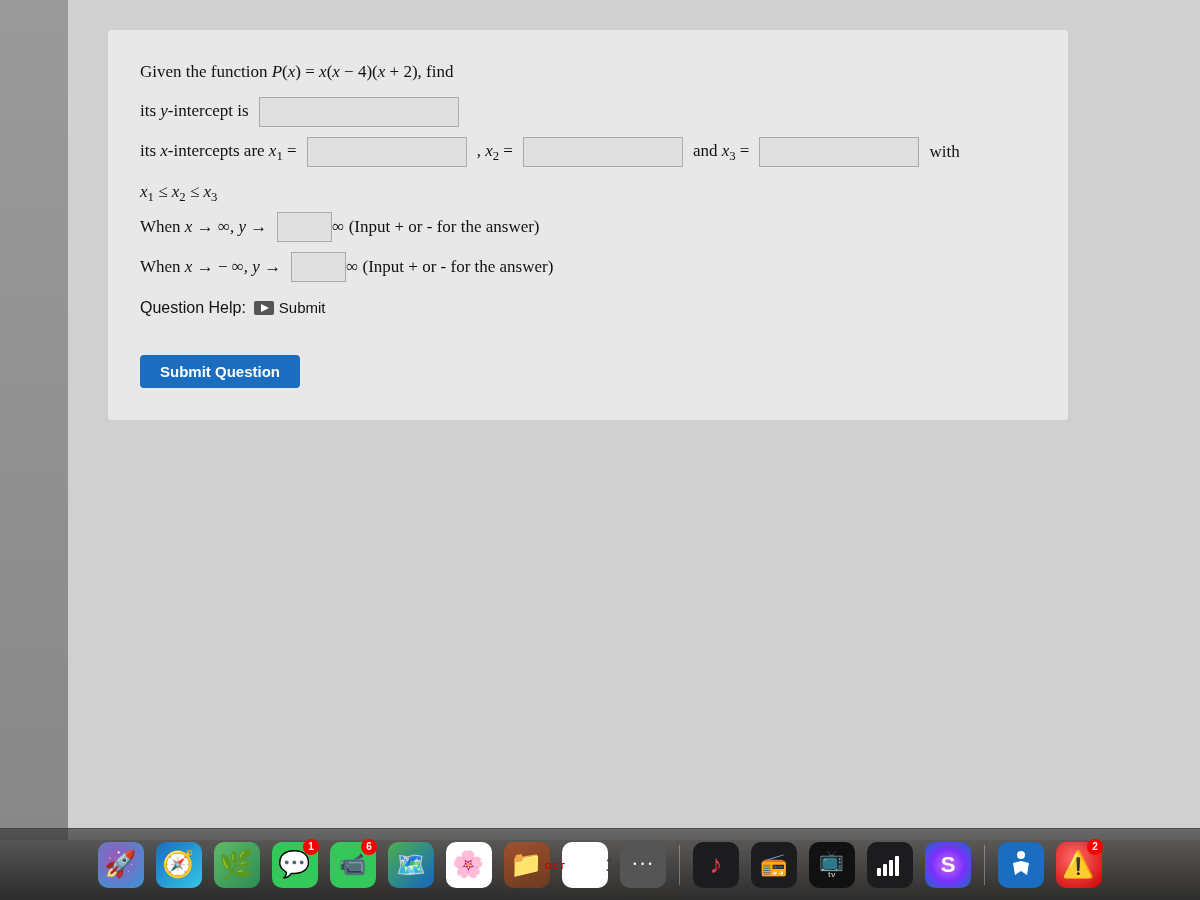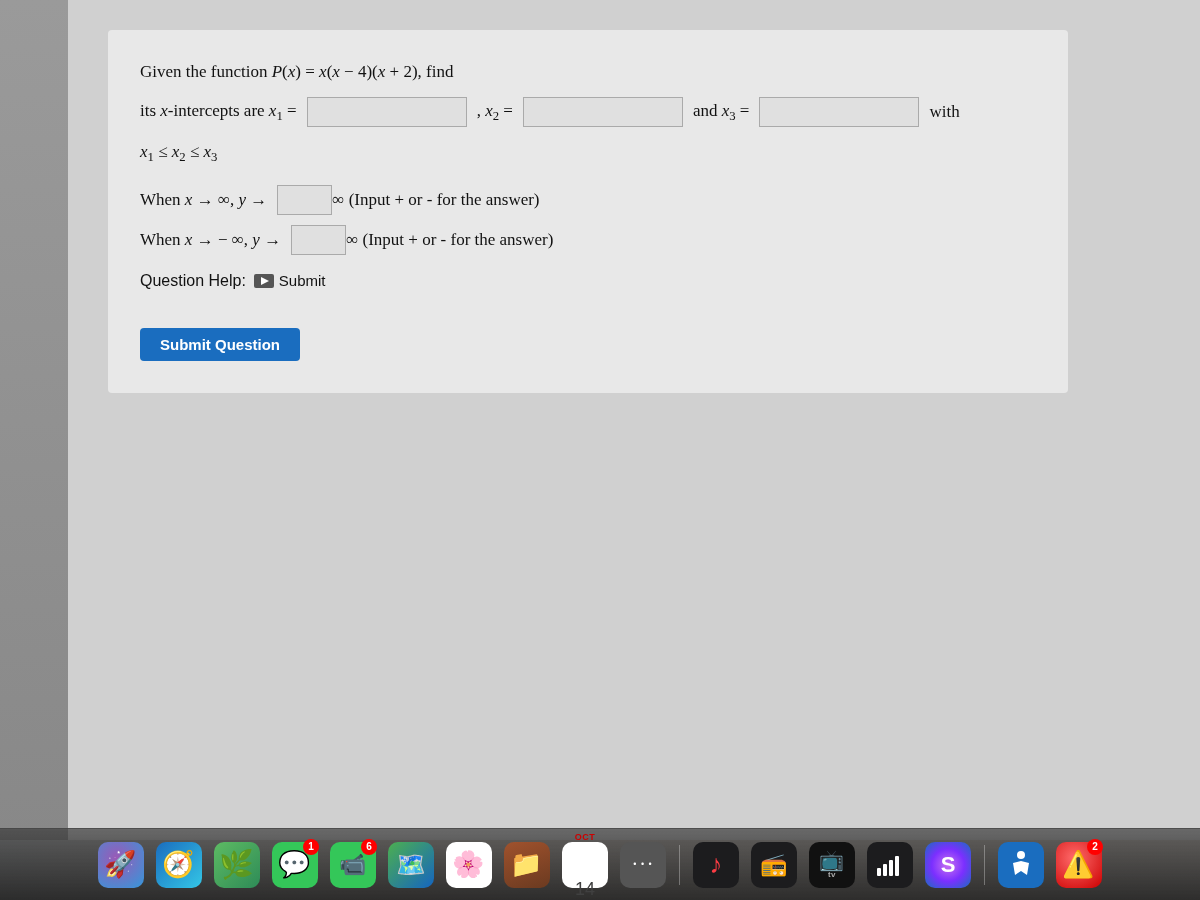--- a/index.html
+++ b/index.html
@@ -54,21 +54,21 @@
     }
 
     .question-line {
       display: flex;
       align-items: center;
       margin-bottom: 10px;
       flex-wrap: nowrap;
     }
 
     .question-line.tight {
-      margin-bottom: 16px;
+      margin-bottom: 3px;
     }
 
     .math-text {
       font-family: 'Times New Roman', Times, serif;
       font-size: 17px;
       color: #111;
       white-space: nowrap;
     }
 
     .math-text em {
@@ -228,20 +228,27 @@
     <div class="question-card">
 
       
       <div class="question-line">
         <span class="math-text">
           Given the function <em>P</em>(<em>x</em>) = <em>x</em>(<em>x</em> − 4)(<em>x</em> + 2), find
         </span>
       </div>
 
       
+      <div class="question-line">
+        <span class="math-text">
+          its <em>y</em>-intercept is
+        </span>
+        <span class="sp2"></span>
+        <input type="text" class="answer-input input-wide" value="" style="">
+      </div>
 
       
       <div class="question-line">
         <span class="math-text">
           its <em>x</em>-intercepts are <em>x</em><sub>1</sub> =
         </span>
         <span class="sp2"></span>
         <input type="text" class="answer-input input-medium" value="" style="">
         <span class="sp2"></span>
         <span class="math-text">, <em>x</em><sub>2</sub> =</span>
@@ -333,21 +340,21 @@
 
     <div class="dock-item">
       <div class="dock-icon" style="background: #fff; font-size:26px;">🌸</div>
     </div>
 
     <div class="dock-item">
       <div class="dock-icon" style="background: linear-gradient(160deg,#a0522d,#6b3a20); font-size:26px;">📁</div>
     </div>
 
     <div class="dock-item">
-      <div class="dock-icon" style="background: #fff; flex-direction:column; font-size:11px; font-family:Arial,sans-serif; color:#c00; padding:2px;gap:40px;">
+      <div class="dock-icon" style="background: #fff; flex-direction:row; font-size:11px; font-family:Arial,sans-serif; color:#c00; padding:2px;gap:40px;">
         <span style="font-size:9px; text-transform:uppercase; font-weight:bold; color:#c00; letter-spacing:0.5px; display:block; text-align:center; margin-bottom:-2px;">OCT</span>
         <span style="font-size:18px; font-weight:normal; color:#404040; line-height:1; display:block; text-align:center;">14</span>
       </div>
     </div>
 
     <div class="dock-item">
       <div class="dock-icon" style="background: #555; font-size:20px; color:#fff; letter-spacing:1px;">···</div>
     </div>
 
     <div class="dock-sep"></div>

